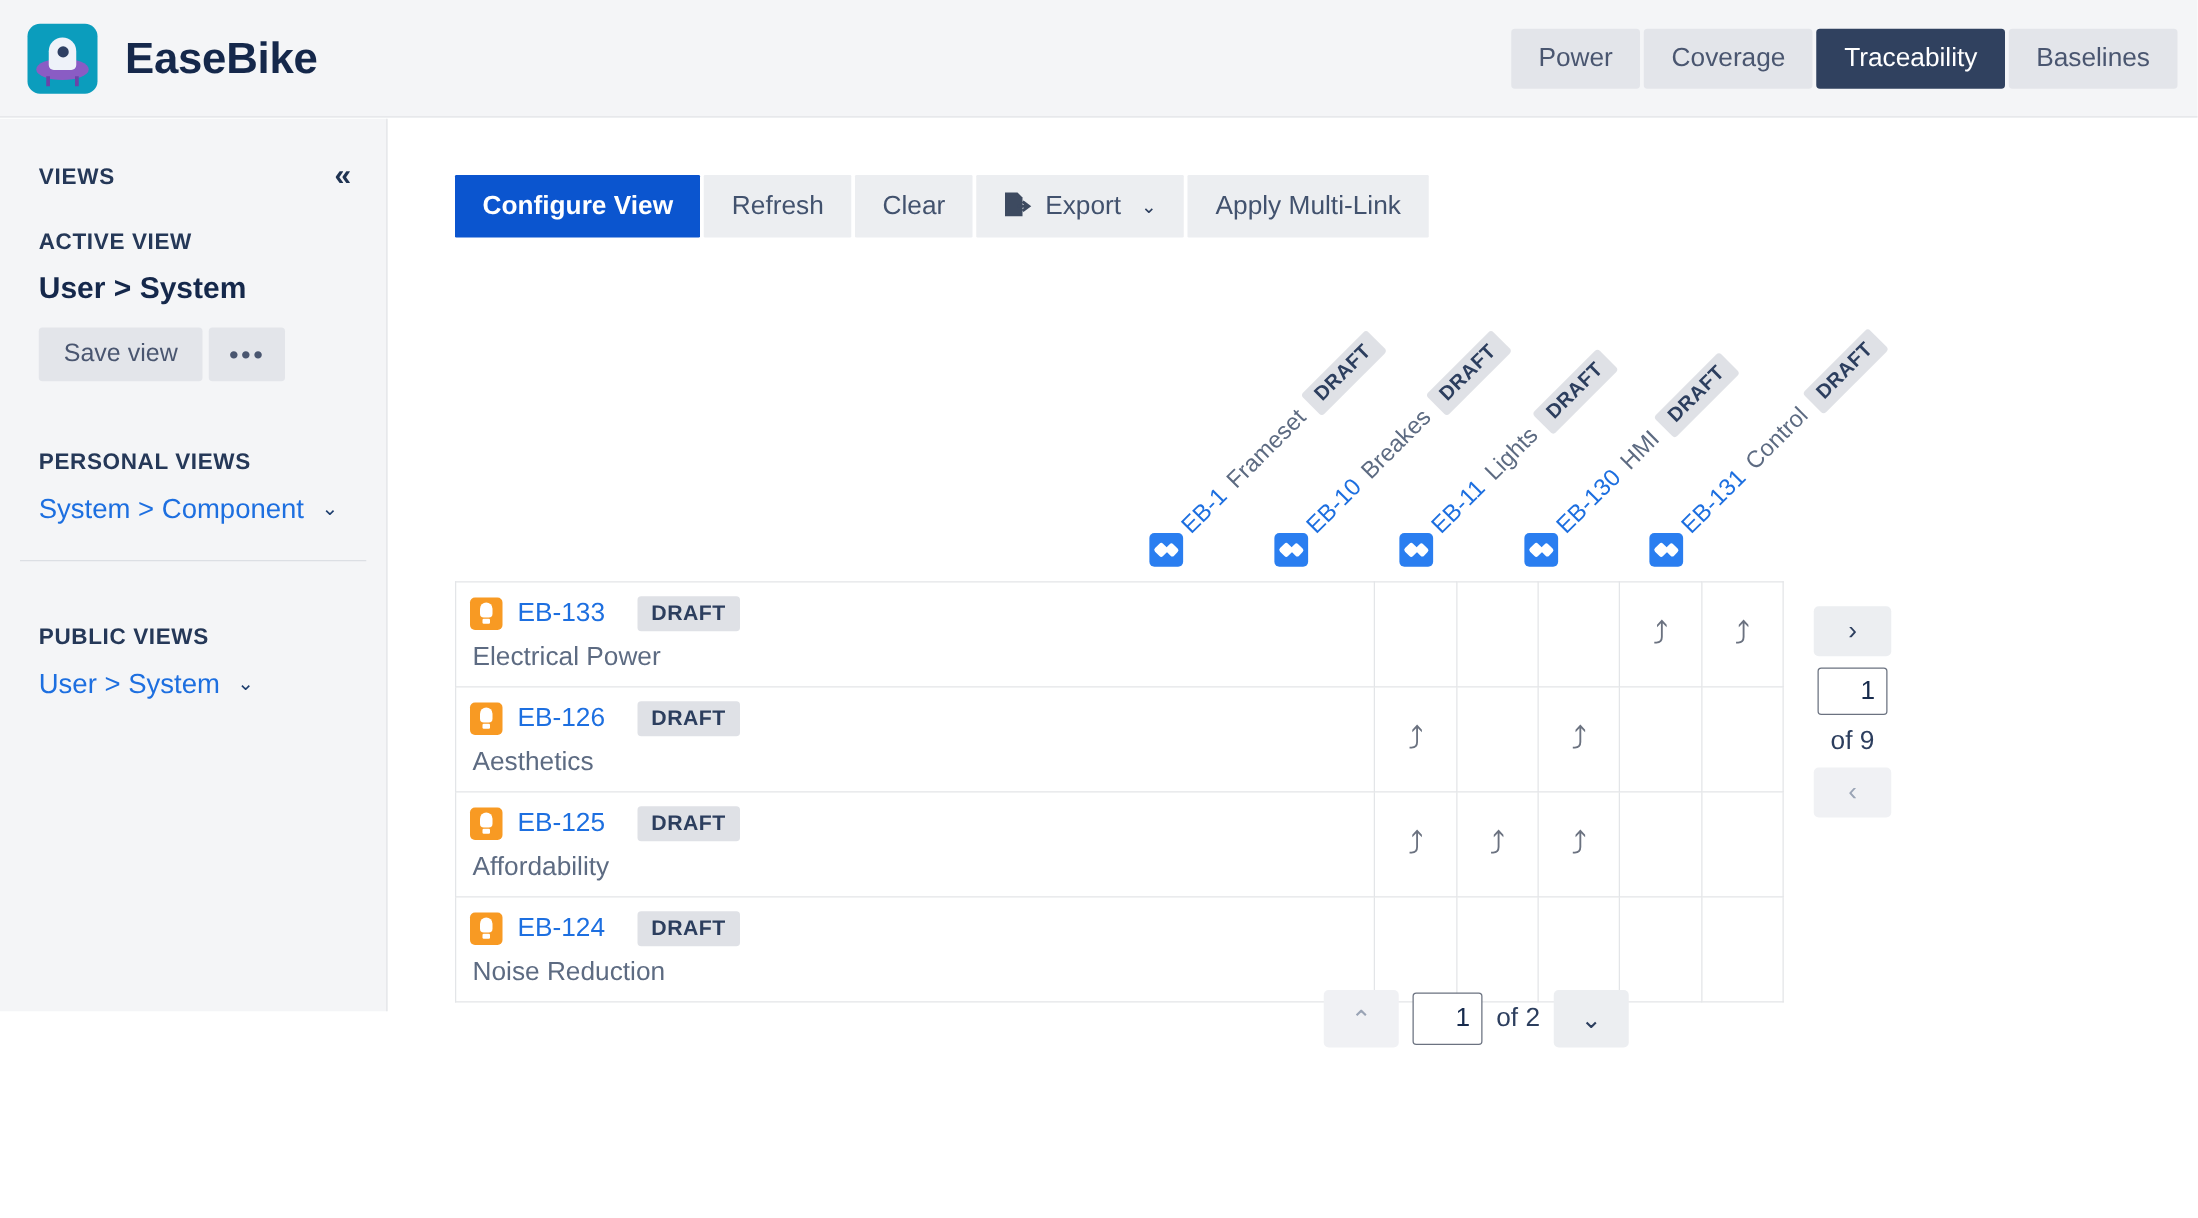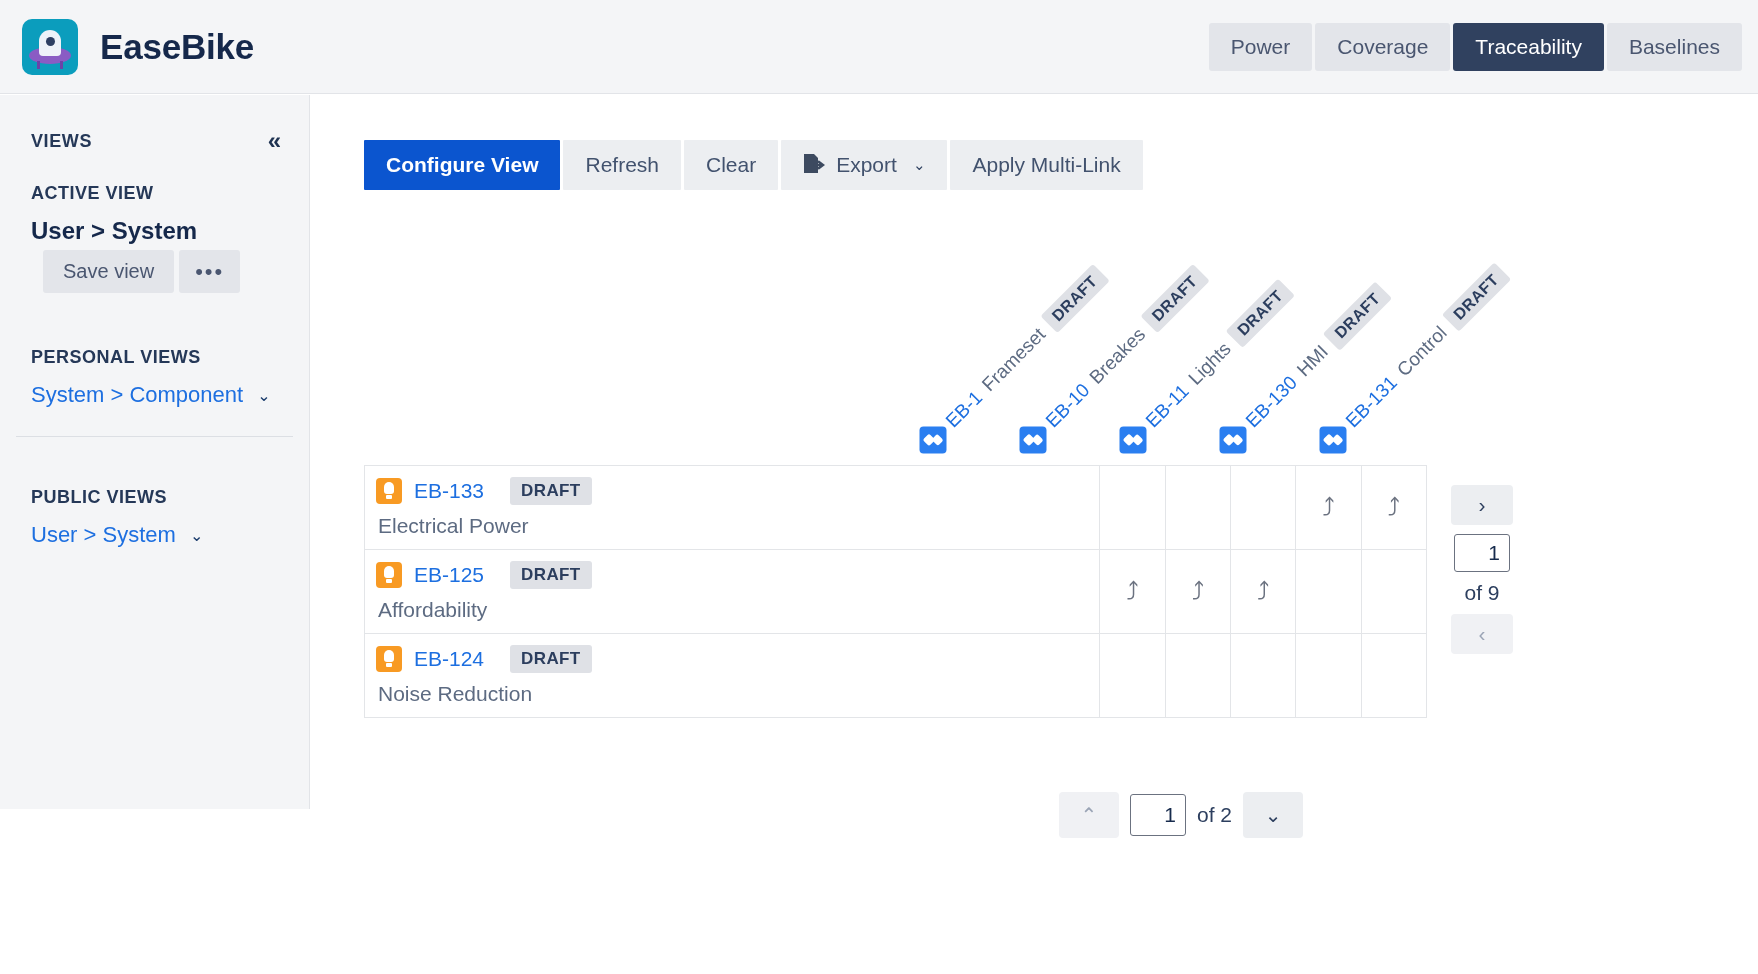--- a/index.html
+++ b/index.html
@@ -79,21 +79,21 @@
     font-weight: bold;
   }
   .sb-section-label {
     font-size: 18px; font-weight: bold; color: #253858;
     letter-spacing: 0.5px; padding: 0 31px;
   }
   .sb-active-name {
     font-size: 24px; font-weight: bold; color: #15284b;
     padding: 0 31px; margin-top: 13px;
   }
-  .sb-btn-row { display: flex; gap: 5px; padding: 0 43px; margin-top: 5px; }
+  .sb-btn-row { display: flex; gap: 5px; padding: 0 31px; margin-top: 17px; }
   .sb-btn {
     background: #e3e5ea; color: #4a5670; border: none; border-radius: 3px;
     font-size: 20px; font-family: inherit; cursor: pointer;
     padding: 0 20px; height: 43px;
   }
   .sb-btn.dots { padding: 0 16px; font-size: 22px; letter-spacing: 2px; }
   .sb-link {
     font-size: 22px; color: #1d6fe0; padding: 0 31px;
     margin-top: 14px; display: flex; align-items: center; gap: 14px;
     cursor: pointer;
@@ -386,20 +386,42 @@
         <td class="cell"></td>
         <td class="cell"></td>
         <td class="cell">
           <span class="link-arrow">⤴</span>
         </td>
         <td class="cell">
           <span class="link-arrow">⤴</span>
         </td>
       </tr>
 
+      <tr>
+        <td class="rowlabel">
+          <div class="row-top">
+            <span class="bulb-icon">
+                  <span class="b-glass"></span>
+                  <span class="b-base"></span>
+                </span>
+            <span class="row-key">EB-126</span>
+            <span class="row-status">DRAFT</span>
+          </div>
+          <div class="row-summary">Aesthetics</div>
+        </td>
+        <td class="cell">
+          <span class="link-arrow">⤴</span>
+        </td>
+        <td class="cell"></td>
+        <td class="cell">
+          <span class="link-arrow">⤴</span>
+        </td>
+        <td class="cell"></td>
+        <td class="cell"></td>
+      </tr>
 
       <tr>
         <td class="rowlabel">
           <div class="row-top">
             <span class="bulb-icon">
                   <span class="b-glass"></span>
                   <span class="b-base"></span>
                 </span>
             <span class="row-key">EB-125</span>
             <span class="row-status">DRAFT</span>

